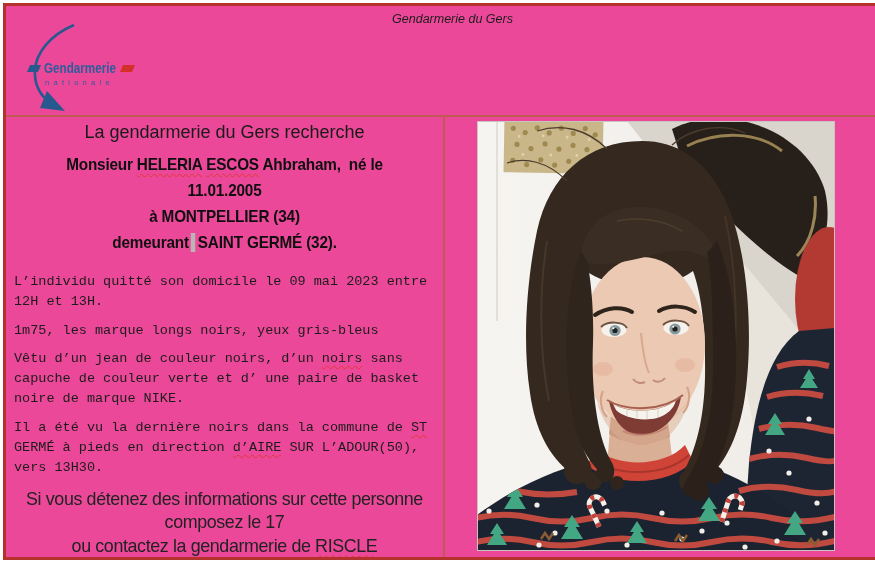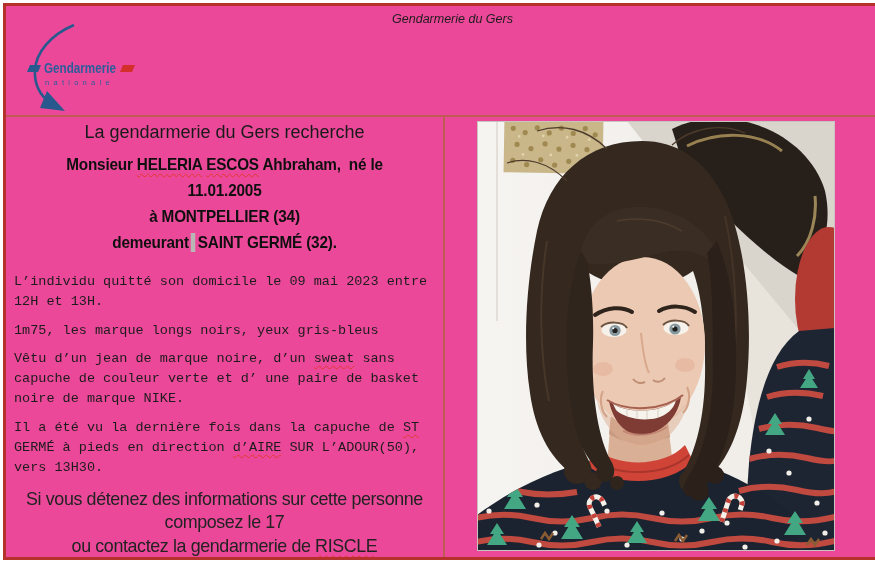--- a/index.html
+++ b/index.html
@@ -80,22 +80,22 @@
       <span class="sq">HELERIA</span>
       <span class="sq">ESCOS</span>
       <span>Ahbraham,&nbsp; né le 11.01.2005</span><br>
       <span>à MONTPELLIER (34)</span><br>
       <span>demeurant</span><span class="cursor"></span><span>SAINT GERMÉ (32).</span>
     </div>
 
     <div class="details">
       <p>L’individu quitté son domicile le 09 mai 2023 entre 12H et 13H.</p>
       <p>1m75, les marque longs noirs, yeux gris-bleus</p>
-      <p><span>Vêtu d’un jean de marque noire, d’un</span> <span class="sq">sweat</span> <span>sans capuche de couleur verte et d’ une paire de basket noire de marque NIKE.</span></p>
-      <p><span>Il a été vu la dernière fois dans la capuche de</span> <span class="sq">ST</span> <span>GERMÉ à pieds en direction</span> <span class="sq">d’AIRE</span> <span>SUR L’ADOUR(50), vers 13H30.</span></p>
+      <p><span>Vêtu d’un jean de couleur noirs, d’un</span> <span class="sq">noirs</span> <span>sans capuche de couleur verte et d’ une paire de basket noire de marque NIKE.</span></p>
+      <p><span>Il a été vu la dernière noirs dans la commune de</span> <span class="sq">ST</span> <span>GERMÉ à pieds en direction</span> <span class="sq">d’AIRE</span> <span>SUR L’ADOUR(50), vers 13H30.</span></p>
     </div>
 
     <div class="appeal">
       <span>Si vous détenez des informations sur cette personne</span><br>
       <span>composez le 17</span><br>
       <span>ou contactez la gendarmerie de</span> <span class="sq">RISCLE</span><br>
       <span>au 05.62.69.70.17</span>
     </div>
   </div>
 

